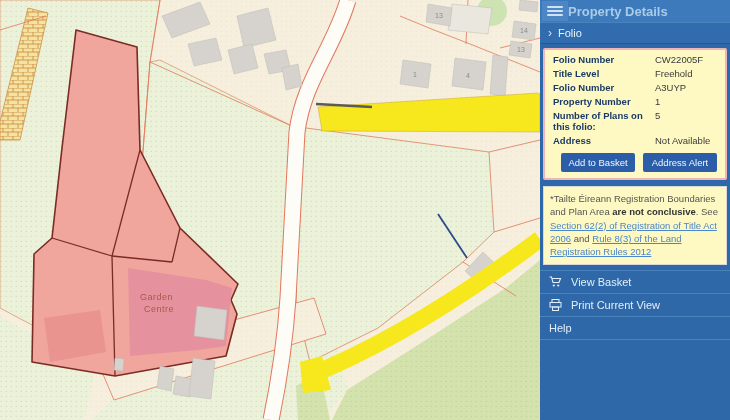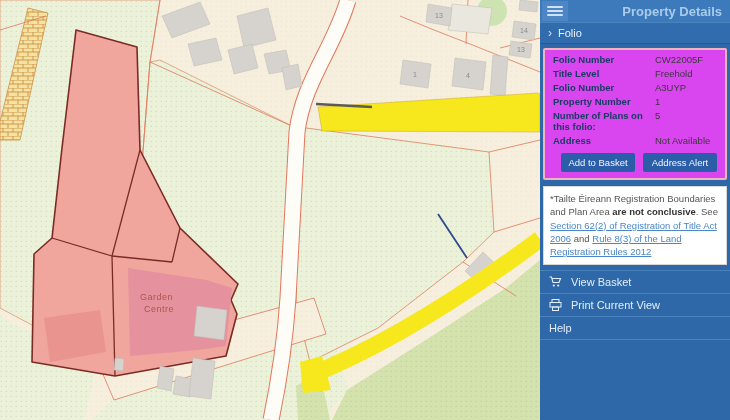--- a/index.html
+++ b/index.html
@@ -8,30 +8,30 @@
 
   
   .map-wrap{position:relative;width:540px;height:420px;background:#f6efdd;flex:0 0 540px;}
   .map-wrap svg{display:block;}
 
   
   .sidebar{width:190px;height:420px;background:#2e68a8;color:#e8f1fa;display:flex;flex-direction:column;flex:0 0 190px;}
   .sb-header{height:22px;background:#3d7abc;display:flex;align-items:center;}
   .hamburger{width:26px;height:20px;margin-left:2px;background:#4d86c4;display:flex;flex-direction:column;justify-content:center;gap:2px;padding:0 5px;box-sizing:border-box;cursor:pointer;}
   .hamburger span{display:block;height:2px;background:#cfe2f4;border-radius:1px;}
-  .sb-title{flex:1;text-align:right;padding-right:8px;font-size:13px;font-weight:bold;color:#a9cbe9;}
+  .sb-title{flex:1;padding-right:8px;font-size:13px;font-weight:bold;color:#a9cbe9;}
   .back-row{height:20px;line-height:20px;font-size:11px;padding-left:8px;border-top:1px solid #4a82bb;border-bottom:1px solid #27598f;background:#316cae;cursor:pointer;}
   .back-row .chev{margin-right:6px;font-size:12px;color:#cfe2f4;}
-  .details-panel{margin:4px 3px 3px 3px;background:#d946ef;border:2px solid #f0b4bc;border-radius:2px;padding:3px 0 4px 0;color:#333;}
+  .details-panel{margin:4px 3px 3px 3px;background:#fef9c3;border:2px solid #f0b4bc;border-radius:2px;padding:3px 0 4px 0;color:#333;}
   .d-row{display:flex;padding:1px 8px;font-size:9.5px;line-height:1.25;}
   .d-lbl{width:102px;flex:0 0 102px;font-weight:bold;color:#1b3b66;}
   .d-val{flex:1;color:#3a3a3a;}
   .btn-row{display:flex;gap:8px;padding:5px 8px 2px 8px;margin-left:8px;}
   .btn{flex:1;background:#2b5da9;color:#f2f7fc;border:none;font-size:9.5px;padding:4px 0;border-radius:2px;font-family:inherit;cursor:pointer;}
-  .disclaimer{margin:3px;background:#ffffff;border:1px solid #d8d8d8;padding:5px 6px;font-size:9.5px;line-height:1.4;color:#555;}
+  .disclaimer{margin:3px;background:#fef9c3;border:1px solid #d8d8d8;padding:5px 6px;font-size:9.5px;line-height:1.4;color:#555;}
   .disclaimer b{color:#333;}
   .disclaimer a{color:#4a86c8;text-decoration:underline;cursor:pointer;}
   .menu{margin-top:2px;}
   .menu-row{height:22px;display:flex;align-items:center;font-size:11px;color:#e4eef8;border-top:1px solid #4a82bb;padding-left:9px;cursor:pointer;}
   .menu-row:last-child{border-bottom:1px solid #4a82bb;}
   .menu-ico{width:14px;height:12px;margin-right:8px;display:inline-flex;align-items:center;}
   .menu-ico svg{display:block;}
 </style>
 </head>
 <body>

